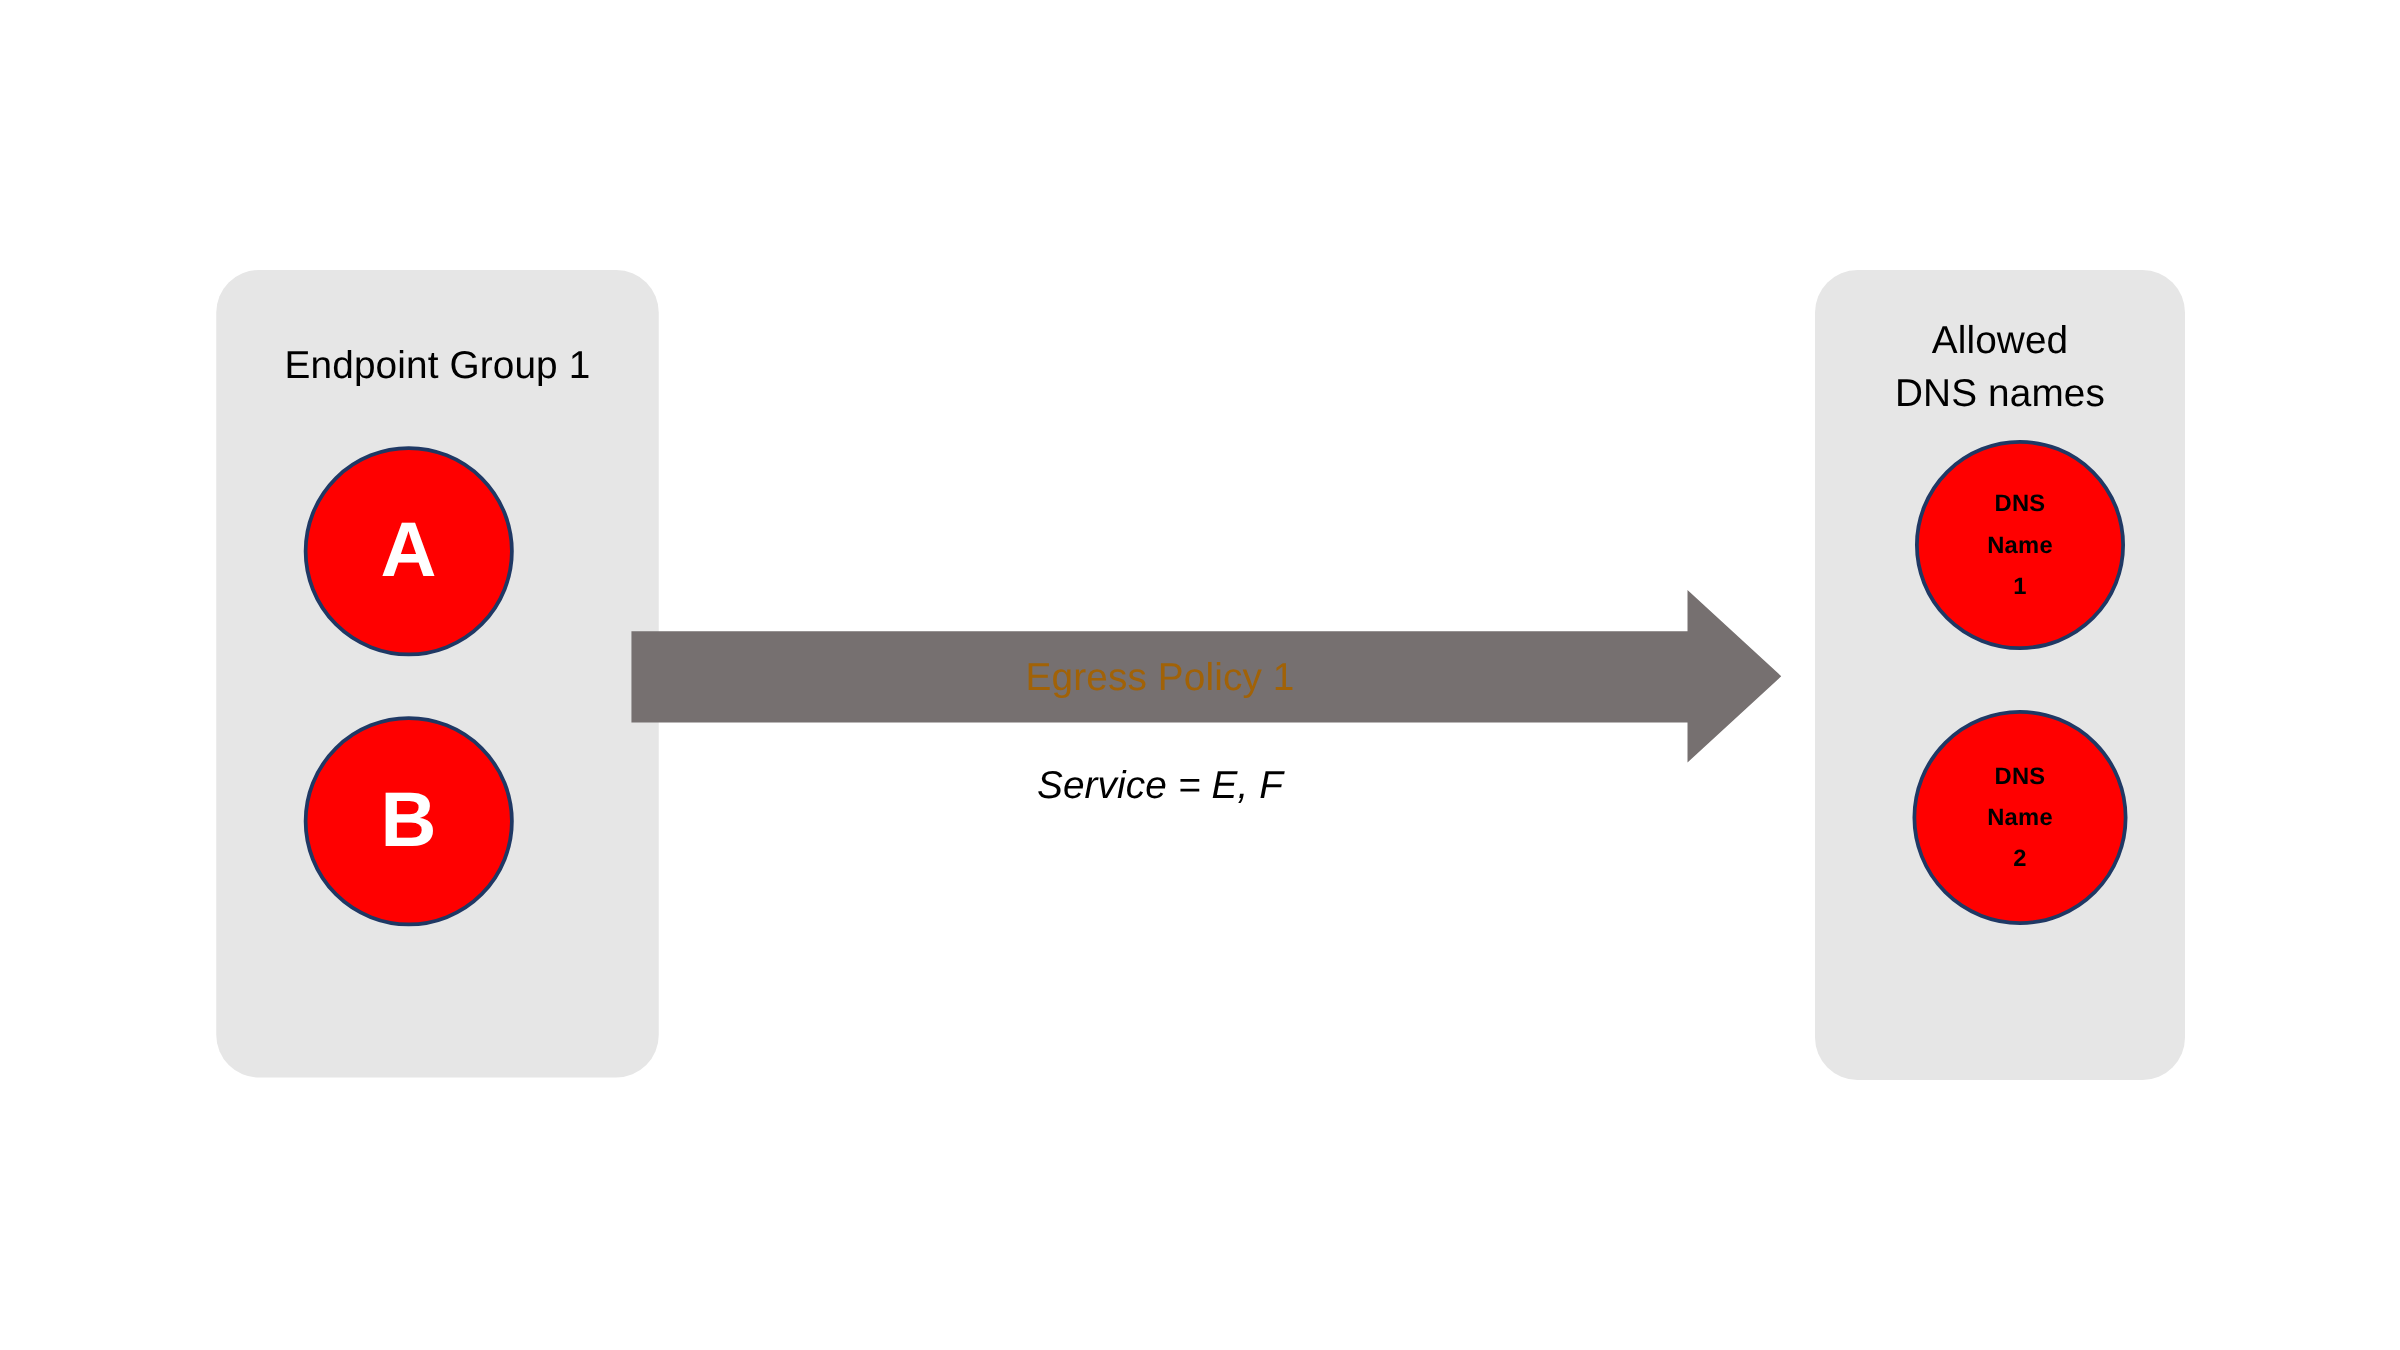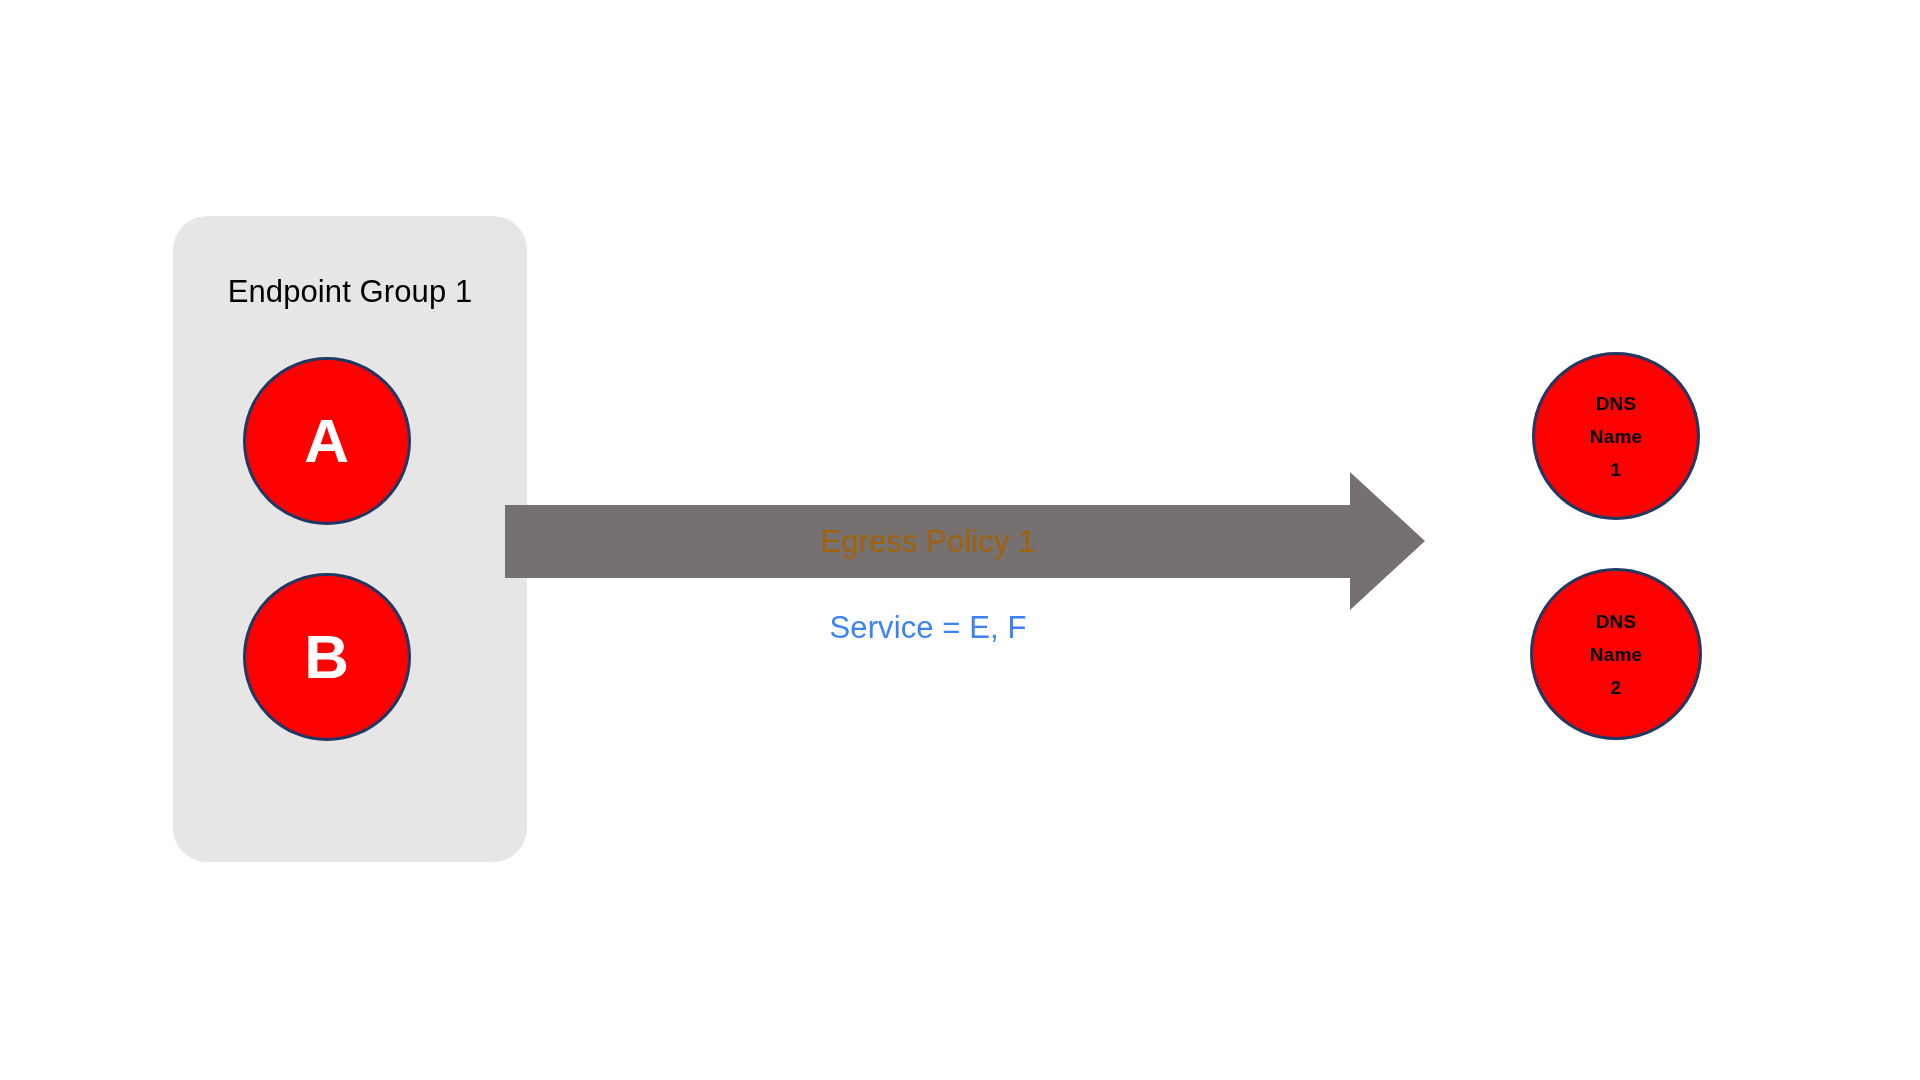--- a/index.html
+++ b/index.html
@@ -112,25 +112,26 @@
     letter-spacing: 0.1px;
     pointer-events: none;
   }
 
   #egress-service-label {
     position: absolute;
     left: 505px;
     top: 606px;
     width: 846px;
     text-align: center;
-    color: #3b82f6;
+    color: #000000;
     font-size: 31px;
     line-height: 43px;
     font-weight: 400;
     letter-spacing: 0.1px;
+    font-style: italic;
   }
 </style>
 </head>
 <body>
 
 <div class="canvas">
 
   <div class="group-panel" id="endpoint-group-panel">
     <div class="panel-title" id="endpoint-group-title">Endpoint Group 1</div>
   </div>
@@ -146,20 +147,24 @@
   <div id="egress-arrow">
     <svg viewBox="0 0 920 142" preserveAspectRatio="none">
       <polygon points="0,35 845,35 845,2 920,71 845,140 845,108 0,108" fill="#767070"></polygon>
     </svg>
   </div>
 
   <div id="egress-arrow-label">Egress Policy 1</div>
 
   <div id="egress-service-label">Service = E,  F</div>
 
+  <div class="group-panel" id="allowed-dns-panel">
+    <div class="panel-title" id="allowed-dns-title">Allowed
+DNS names</div>
+  </div>
 
   <div class="node-circle" id="dns-name-1">
     <span class="node-multiline">DNS
 Name
 1</span>
   </div>
 
   <div class="node-circle" id="dns-name-2">
     <span class="node-multiline">DNS
 Name

